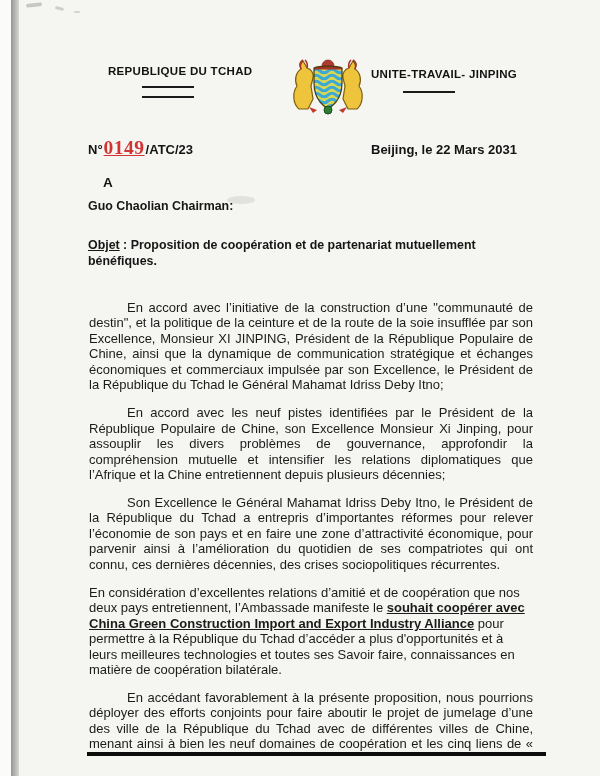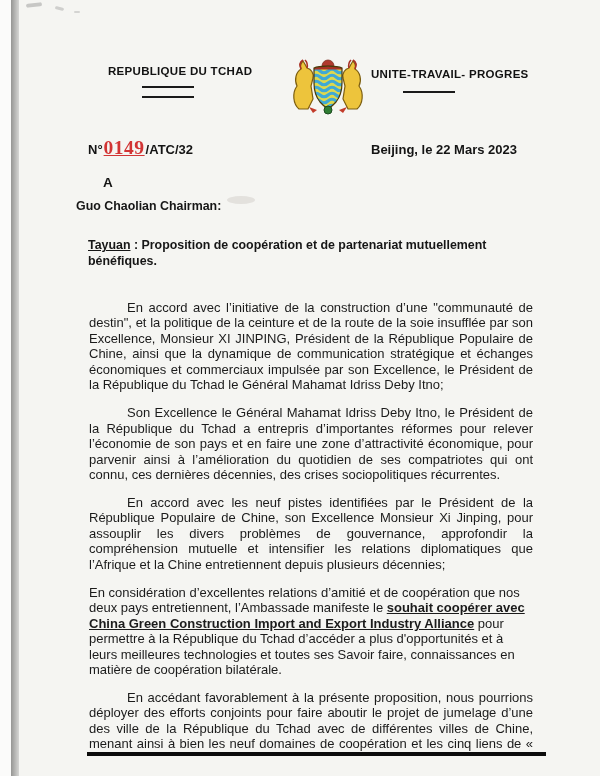--- a/index.html
+++ b/index.html
@@ -33,21 +33,21 @@
 
   
   .ref-line { position: absolute; left: 88px; top: 137px; display: flex; align-items: baseline; }
   .ref-prefix, .ref-suffix { font-weight: bold; font-size: 13px; color: #141414; }
   .ref-number { font-family: "Liberation Serif", serif; font-weight: bold; font-size: 19.5px;
                 color: #d23434; letter-spacing: 0.5px; margin: 0 1px; text-decoration: underline; }
   .date-line { position: absolute; left: 371px; top: 142px; font-weight: bold; font-size: 13px; color: #141414; }
 
   
   .salutation { position: absolute; left: 103px; top: 175px; font-weight: bold; font-size: 13.5px; color: #141414; }
-  .addressee { position: absolute; left: 76px; top: 199px; width: 460px;
+  .addressee { position: absolute; left: 88px; top: 199px; width: 460px;
                font-weight: bold; font-size: 12.4px; line-height: 15.5px; color: #161616; }
   .subject { position: absolute; left: 88px; top: 238px; width: 430px;
              font-weight: bold; font-size: 12.4px; line-height: 15.5px; color: #161616; }
   .subject .obj-label { text-decoration: underline; }
 
   
   .body-text { position: absolute; left: 89px; top: 300px; width: 444px; height: 452px;
                overflow: hidden; font-size: 13px; line-height: 15.45px; color: #1b1b1b; }
   .body-text p { text-align: justify; text-indent: 38px; margin-bottom: 12.5px; }
   .body-text p.flush { text-indent: 0; text-align: left; }
@@ -104,44 +104,44 @@
       <rect x="25" y="8" width="32" height="4.5" fill="#a93226"></rect>
     </g>
     <path d="M27,11 C32,8.5 50,8.5 55,11 L55,26 C55,34 53,40 49,45 C46,48.5 43,50.5 41,52 C39,50.5 36,48.5 33,45 C29,40 27,34 27,26 Z" fill="none" stroke="#4a3a0a" stroke-width="1.2"></path>
 
     <path d="M22,50 L30,53 L26,56 Z" fill="#c23b2a"></path>
     <path d="M60,50 L52,53 L56,56 Z" fill="#c23b2a"></path>
     <circle cx="41" cy="53" r="4" fill="#2f7d33" stroke="#1c4b1f" stroke-width="1"></circle>
   </svg>
 
   <div class="motto-block">
-    <div class="hdr-line">UNITE-TRAVAIL- PROGRES</div>
+    <div class="hdr-line">UNITE-TRAVAIL- JINPING</div>
     <div class="motto-rule"></div>
   </div>
 
   <div class="ref-line">
     <span class="ref-prefix">N°</span>
     <span class="ref-number">0149</span>
-    <span class="ref-suffix">/ATC/32</span>
+    <span class="ref-suffix">/ATC/23</span>
   </div>
 
-  <div class="date-line">Beijing, le 22 Mars 2023</div>
+  <div class="date-line">Beijing, le 22 Mars 2031</div>
 
   <div class="salutation">A</div>
   <div class="addressee">
     <div>Guo Chaolian Chairman:</div>
   </div>
 
   <div class="subject">
-    <span class="obj-label">Tayuan</span><span> : Proposition de coopération et de partenariat mutuellement bénéfiques.</span>
+    <span class="obj-label">Objet</span><span> : Proposition de coopération et de partenariat mutuellement bénéfiques.</span>
   </div>
 
   <div class="body-text">
     <p>En accord avec l’initiative de la construction d’une "communauté de destin", et la politique de la ceinture et de la route de la soie insufflée par son Excellence, Monsieur XI JINPING, Président de la République Populaire de Chine, ainsi que la dynamique de communication stratégique et échanges économiques et commerciaux impulsée par son Excellence, le Président de la République du Tchad le Général Mahamat Idriss Deby Itno;</p>
+    <p>En accord avec les neuf pistes identifiées par le Président de la République Populaire de Chine, son Excellence Monsieur Xi Jinping, pour assouplir les divers problèmes de gouvernance, approfondir la compréhension mutuelle et intensifier les relations diplomatiques que l’Afrique et la Chine entretiennent depuis plusieurs décennies;</p>
     <p>Son Excellence le Général Mahamat Idriss Deby Itno, le Président de la République du Tchad a entrepris d’importantes réformes pour relever l’économie de son pays et en faire une zone d’attractivité économique, pour parvenir ainsi à l’amélioration du quotidien de ses compatriotes qui ont connu, ces dernières décennies, des crises sociopolitiques récurrentes.</p>
-    <p>En accord avec les neuf pistes identifiées par le Président de la République Populaire de Chine, son Excellence Monsieur Xi Jinping, pour assouplir les divers problèmes de gouvernance, approfondir la compréhension mutuelle et intensifier les relations diplomatiques que l’Afrique et la Chine entretiennent depuis plusieurs décennies;</p>
     <p class="flush"><span>En considération d’excellentes relations d’amitié et de coopération que nos deux pays entretiennent, l’Ambassade manifeste le </span><span class="bold-seg">souhait coopérer avec China Green Construction Import and Export Industry Alliance</span><span> pour permettre à la République du Tchad d’accéder a plus d'opportunités et à leurs meilleures technologies et toutes ses Savoir faire, connaissances en matière de coopération bilatérale.</span></p>
     <p>En accédant favorablement à la présente proposition, nous pourrions déployer des efforts conjoints pour faire aboutir le projet de jumelage d’une des ville de la République du Tchad avec de différentes villes de Chine, menant ainsi à bien les neuf domaines de coopération et les cinq liens de « la Ceinture et la Route » initiés par son Excellence Monsieur Xi Jinping, Président de la République Populaire de Chine, à</p>
   </div>
 
   <div class="footer-rule"></div>
 
 </div>
 
 </body></html>

